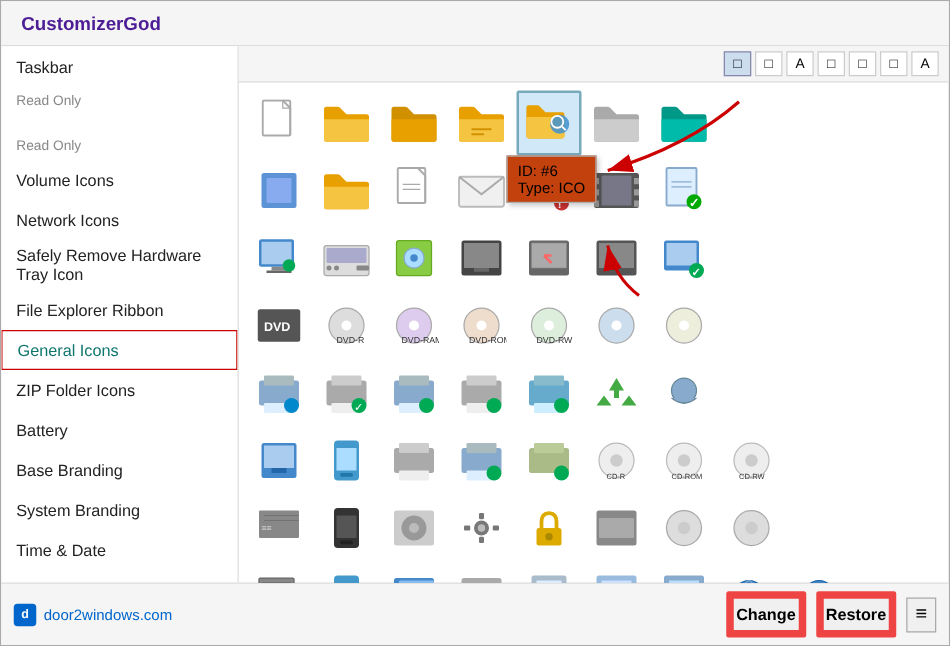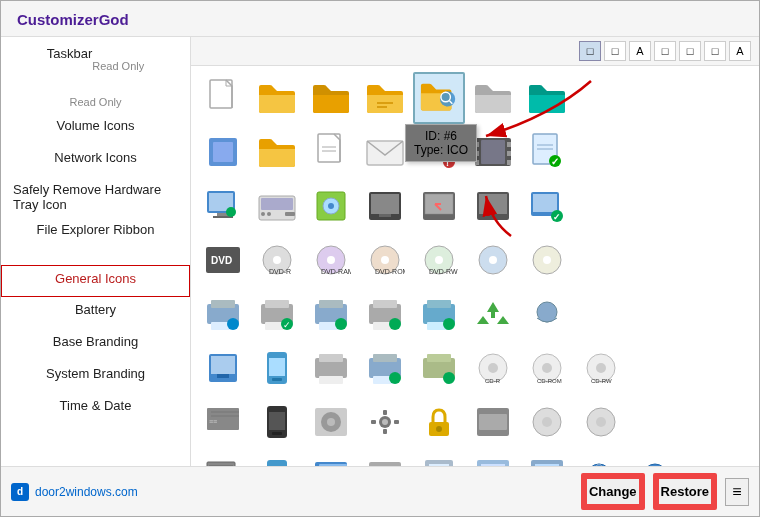--- a/index.html
+++ b/index.html
@@ -39,29 +39,28 @@
       overflow-y: auto;
       padding: 4px 0;
       background: #fff;
     }
     .sidebar-item {
       padding: 5px 12px;
       cursor: pointer;
       color: #222;
       font-size: 13px;
       display: flex;
-      flex-direction: row;
+      flex-direction: column;
       justify-content: center;
       min-height: 32px;
     }
     .sidebar-item.active {
       border: 1.5px solid #c00;
-      color: #b91c1c;
+      color: #0f766e;
       background: #fff;
-      margin-top: 16px;
     }
     .sidebar-item .sub-text {
       font-size: 11px;
       color: #888;
       margin-top: 14px;
     }
     .main-panel {
       flex: 1;
       display: flex;
       flex-direction: column;
@@ -114,28 +113,27 @@
       position: relative;
     }
     .icon-cell.selected {
       border: 2px solid #7ab;
       background: #d0e8f8;
     }
     .tooltip-box {
       position: absolute;
       top: 48px;
       left: 0px;
-      background: #737373;
+      background: #c2410c;
       border: 1px solid #aaa;
       padding: 4px 8px;
       font-size: 12px;
       white-space: nowrap;
       z-index: 10;
       box-shadow: 2px 2px 4px rgba(0,0,0,0.2);
-      text-align: center;
     }
     .footer {
       display: flex;
       align-items: center;
       padding: 6px 10px;
       border-top: 1px solid #ddd;
       background: #f5f5f5;
       gap: 8px;
     }
     .footer-brand {
@@ -209,20 +207,23 @@
         <span>Network Icons</span>
       </div>
       <div class="sidebar-item">
         <span>Safely Remove Hardware Tray Icon</span>
       </div>
       <div class="sidebar-item">
         <span>File Explorer Ribbon</span>
       </div>
       <div class="sidebar-item active">
         <span>General Icons</span>
+      </div>
+      <div class="sidebar-item">
+        <span>ZIP Folder Icons</span>
       </div>
       <div class="sidebar-item">
         <span>Battery</span>
       </div>
       <div class="sidebar-item">
         <span>Base Branding</span>
       </div>
       <div class="sidebar-item">
         <span>System Branding</span>
       </div>

